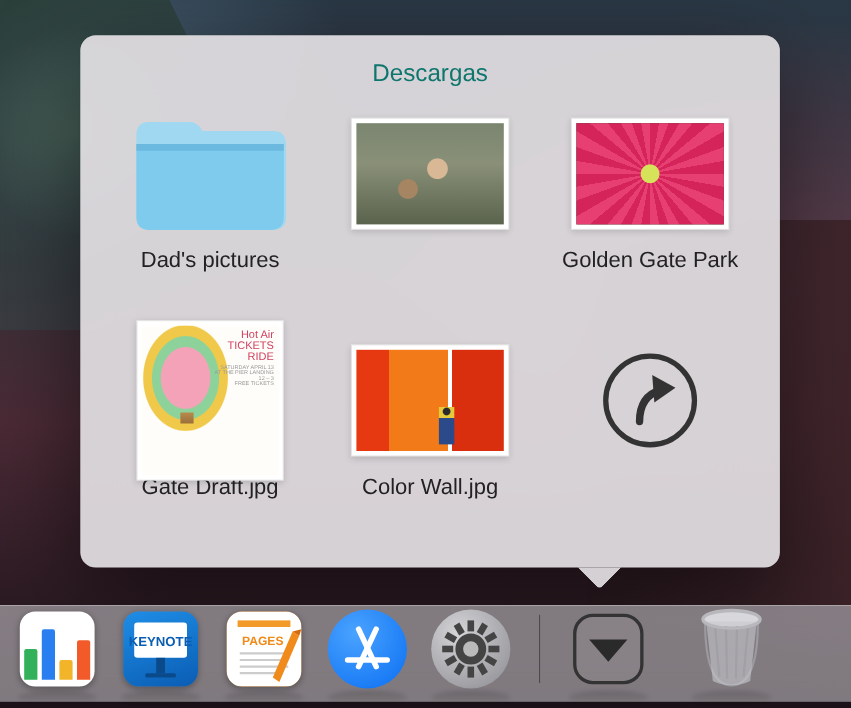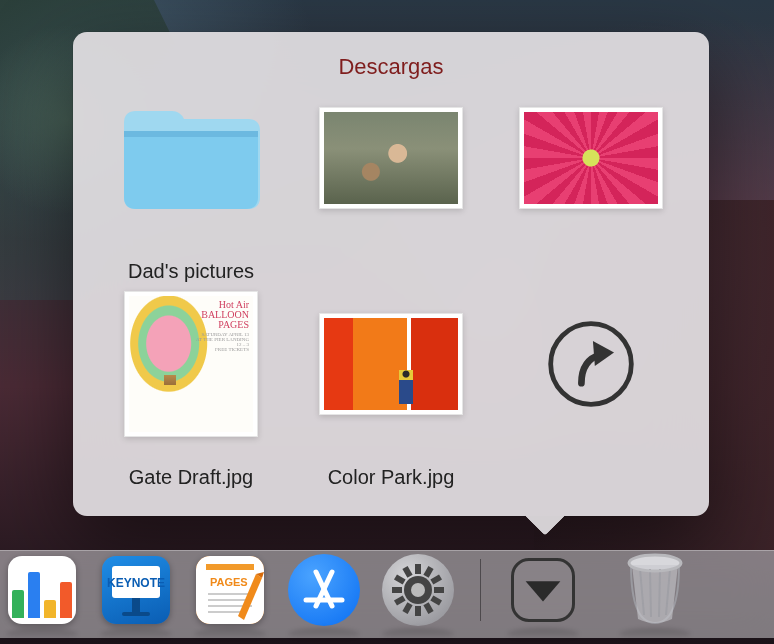--- a/index.html
+++ b/index.html
@@ -60,37 +60,36 @@
       background: rgba(228,225,228,0.92);
       transform: rotate(45deg);
       border-bottom-right-radius: 4px;
       box-shadow: 4px 4px 10px rgba(0,0,0,0.15);
       clip-path: polygon(0 100%, 100% 0, 100% 100%);
     }
     .stack-title {
       text-align: center;
       font-size: 22px;
       font-weight: 400;
-      color: #7f1d1d;
+      color: #0f766e;
       margin: 6px 0 18px;
     }
     .stack-grid {
       display: grid;
       grid-template-columns: repeat(3, 1fr);
       grid-template-rows: repeat(2, 1fr);
       gap: 12px 20px;
       flex: 1;
     }
     .stack-item {
       display: flex;
       flex-direction: column;
       align-items: center;
       justify-content: flex-start;
       cursor: default;
-      gap: 34px;
     }
     .item-thumb {
       width: 154px;
       height: 120px;
       display: flex;
       align-items: center;
       justify-content: center;
       margin-bottom: 8px;
     }
     .item-label {
@@ -150,21 +149,21 @@
       right: 6px; top: 6px; width: 52px;
       font-size: 7px;
       line-height: 1.2;
       color: #d04060;
     }
     .flyer-text {
       position: absolute;
       right: 4px;
       top: 4px;
       width: 56px;
-      font-family: Liberation Serif, serif;
+      font-family: Liberation Sans, sans-serif;
       font-size: 10px;
       line-height: 1;
       color: #d04060;
       text-align: right;
     }
     .flyer-text small { font-size: 5px; color: #999; display: block; margin-top: 2px; }
     .flyer-basket {
       position: absolute;
       left: 28%; top: 58%;
       width: 12px; height: 10px;
@@ -189,20 +188,21 @@
     }
     .finder-arrow svg { width: 100%; height: 100%; }
 
     
     .dock-region {
       position: absolute;
       left: 0; right: 0; bottom: 0;
       height: 108px;
       display: flex;
       align-items: center;
+      padding-left: 10px;
     }
     .dock-bg {
       position: absolute;
       left: 0; right: 0; bottom: 6px;
       height: 88px;
       background: rgba(210,208,212,0.55);
       backdrop-filter: blur(20px);
       border-top: 0.5px solid rgba(255,255,255,0.3);
     }
     .dock-items {
@@ -307,45 +307,46 @@
           </div>
       </div>
     </div>
 
     <div class="stack-item">
       <div class="item-thumb">
         <div class="photo-thumb">
             <div class="photo-inner thumb-flower"></div>
           </div>
       </div>
+      <div class="item-label">Golden Gate Park</div>
     </div>
 
     <div class="stack-item">
       <div class="item-thumb">
         <div class="photo-thumb portrait" style="position:relative">
           <div class="photo-inner thumb-flyer">
             <div class="flyer-basket"></div>
             <div class="flyer-text">
               <span>Hot Air</span><br>
-              <span>BALLOON PAGES</span>
+              <span>TICKETS RIDE</span>
               <small>SATURDAY APRIL 13<br>AT THE PIER LANDING<br>12 – 3<br>FREE TICKETS</small>
             </div>
           </div>
         </div>
       </div>
       <div class="item-label">Gate Draft.jpg</div>
     </div>
 
     <div class="stack-item">
       <div class="item-thumb">
         <div class="photo-thumb">
             <div class="photo-inner thumb-wall"></div>
           </div>
       </div>
-      <div class="item-label">Color Park.jpg</div>
+      <div class="item-label">Color Wall.jpg</div>
     </div>
 
     <div class="stack-item">
       <div class="item-thumb">
         <div class="finder-arrow">
           <svg viewBox="0 0 100 100">
             <circle cx="50" cy="50" r="42" fill="none" stroke="#333" stroke-width="5"></circle>
             <path d="M40 70 Q40 46 60 40" fill="none" stroke="#333" stroke-width="7" stroke-linecap="round"></path>
             <path d="M52 26 L74 38 L54 52 Z" fill="#333"></path>
           </svg>

